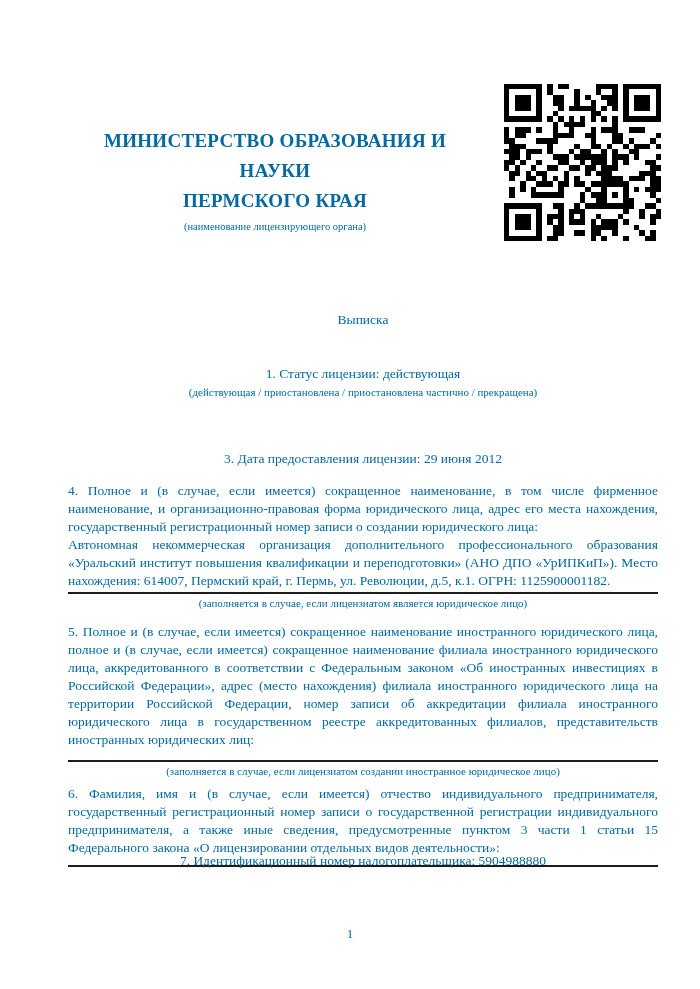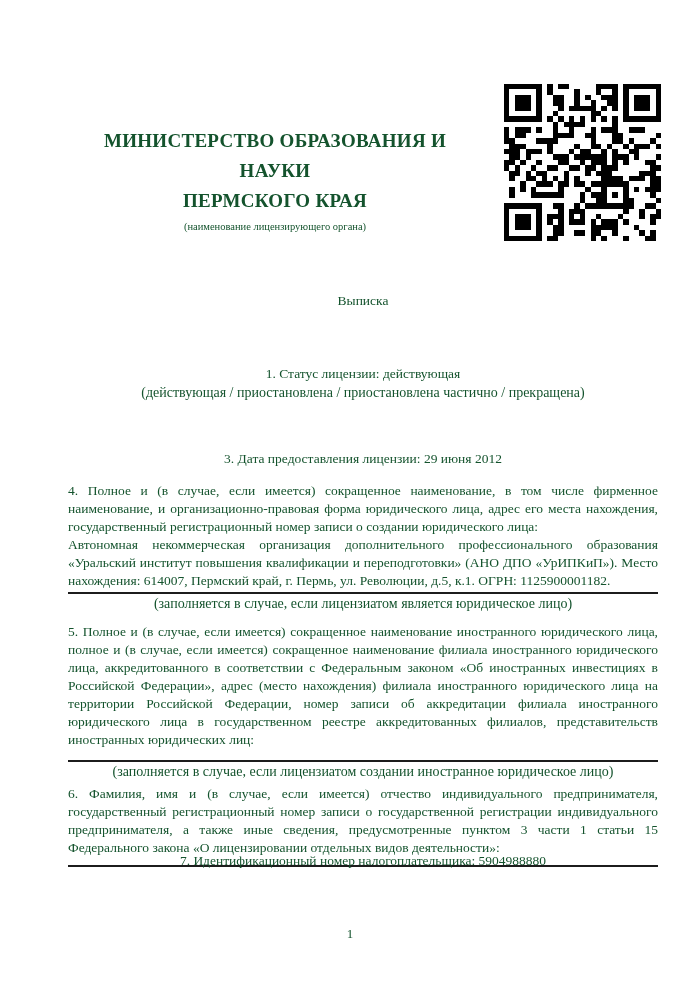--- a/index.html
+++ b/index.html
@@ -6,21 +6,21 @@
     margin: 0;
     padding: 0;
     background: #ffffff;
   }
   .page {
     position: relative;
     width: 700px;
     height: 989px;
     background: #ffffff;
     font-family: "Liberation Serif", "DejaVu Serif", serif;
-    color: #14532d;
+    color: #0369a1;
     overflow: hidden;
   }
   .ministry {
     position: absolute;
     left: 68px;
     top: 126px;
     width: 414px;
     text-align: center;
   }
   .ministry-name {
@@ -39,40 +39,40 @@
     left: 504px;
     top: 84px;
     width: 157px;
     height: 157px;
     shape-rendering: crispEdges;
     fill: #000000;
   }
   .doc-title {
     position: absolute;
     left: 68px;
-    top: 290px;
+    top: 309px;
     width: 590px;
     text-align: center;
     font-size: 13.5px;
     line-height: 21px;
   }
   .item {
     position: absolute;
     left: 68px;
     width: 590px;
   }
   .body-text {
     font-size: 13.5px;
     line-height: 18px;
     margin: 0;
     text-align: center;
   }
   .just { text-align: justify; }
   .caption {
-    font-size: 14px;
+    font-size: 11px;
     line-height: 15px;
     text-align: center;
     margin: 2px 0 0 0;
   }
   .rule {
     height: 0;
     border-top: 2px solid #1c1c1c;
     margin-top: 2px;
   }
   .spacer-9 { height: 9px; }

